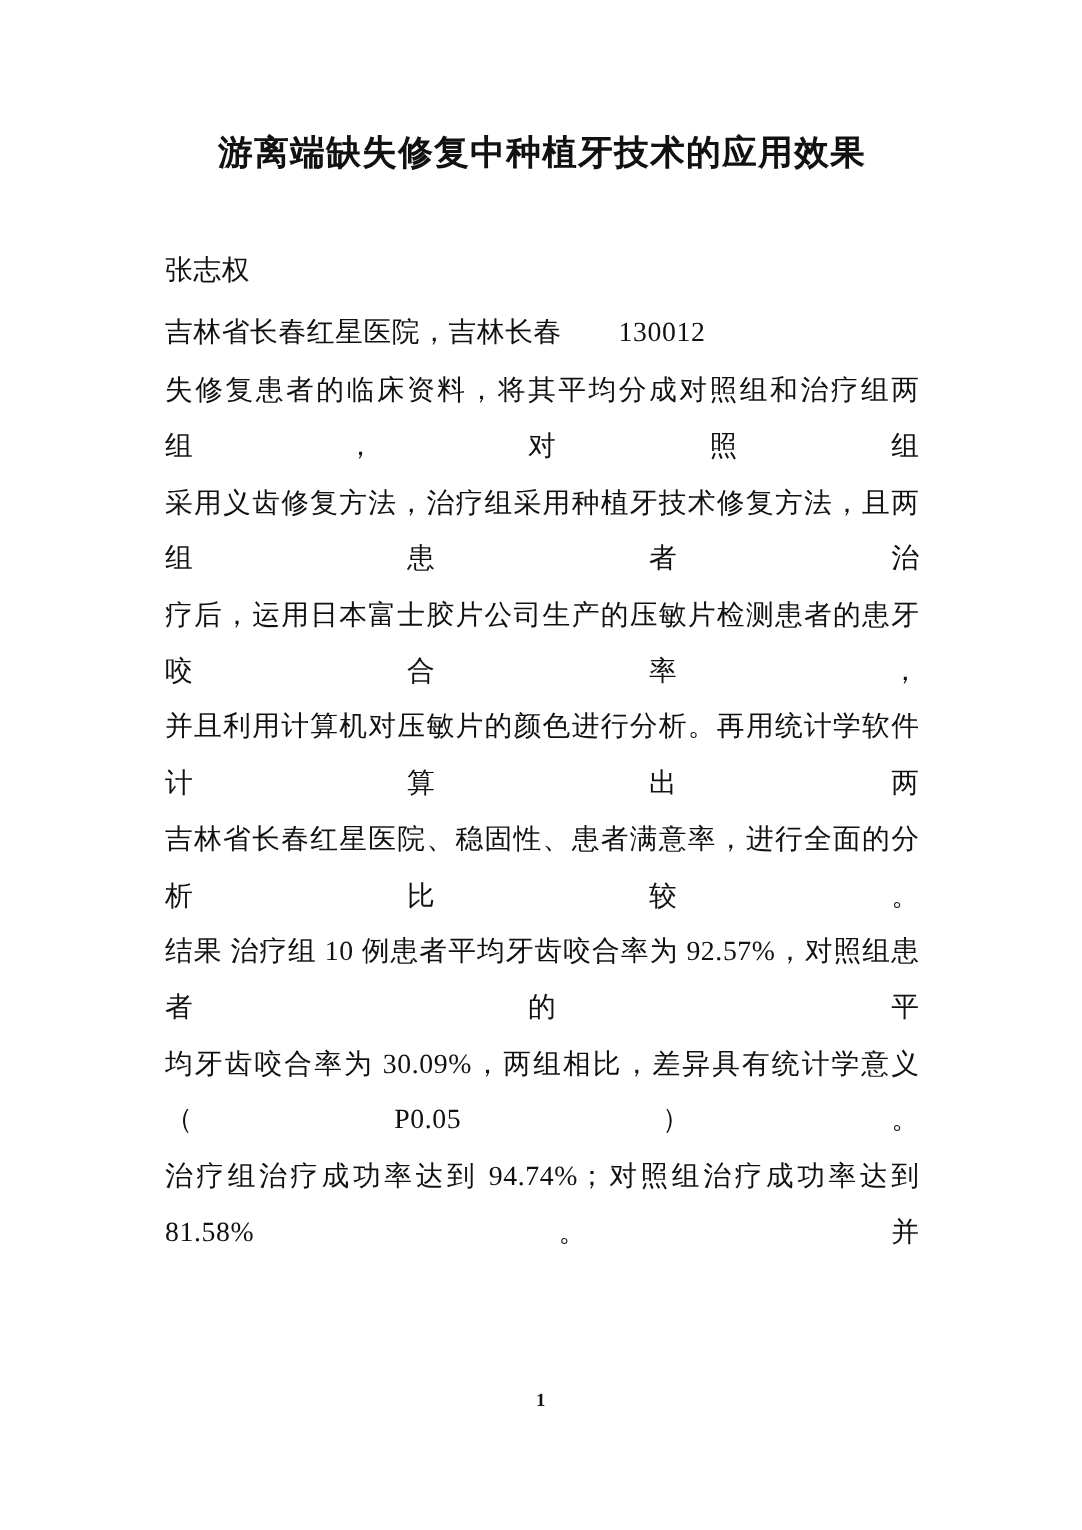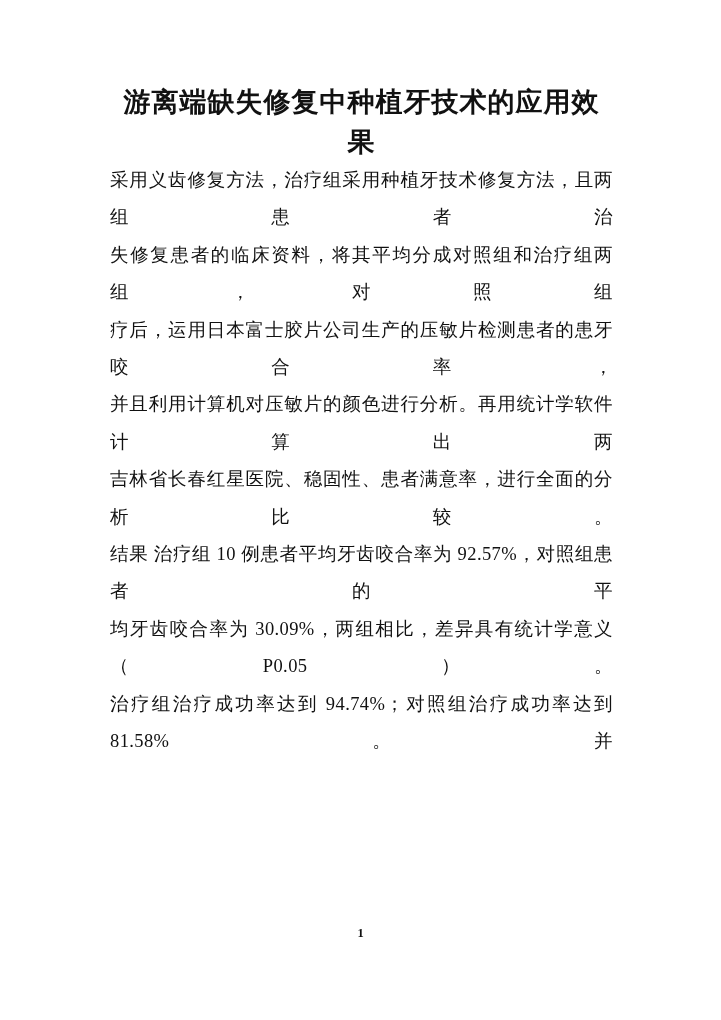--- a/index.html
+++ b/index.html
@@ -17,21 +17,21 @@
   }
   .page {
     position: absolute;
     inset: 0;
     box-sizing: border-box;
     padding: 82px 108px 0 110px;
     background: #ffffff;
   }
   .title {
     margin: 0;
-    font-size: 27px;
+    font-size: 23px;
     line-height: 40px;
     font-weight: 700;
     text-align: center;
     letter-spacing: 1px;
   }
   .title-line { display: block; }
   .byline { margin-top: 39px; }
   .byline .doc-line { line-height: 41px; }
   .doc-line {
     font-size: 18.5px;
@@ -58,24 +58,28 @@
 </style>
 </head>
 <body>
 
 <div class="page">
 
   <h1 class="title">
     <span class="title-line">游离端缺失修复中种植牙技术的应用效果</span>
   </h1>
 
+  <div class="byline">
+    <div class="doc-line">张志权</div>
+    <div class="doc-line">吉林省长春红星医院，吉林长春　　130012</div>
+  </div>
 
   <div class="abstract">
+    <div class="doc-line fill">失修复患者的临床资料，将其平均分成对照组和治疗组两组，对照组</div>
     <div class="doc-line fill">采用义齿修复方法，治疗组采用种植牙技术修复方法，且两组患者治</div>
-    <div class="doc-line fill">失修复患者的临床资料，将其平均分成对照组和治疗组两组，对照组</div>
     <div class="doc-line fill">疗后，运用日本富士胶片公司生产的压敏片检测患者的患牙咬合率，</div>
     <div class="doc-line fill">并且利用计算机对压敏片的颜色进行分析。再用统计学软件计算出两</div>
     <div class="doc-line fill">吉林省长春红星医院、稳固性、患者满意率，进行全面的分析比较。</div>
     <div class="doc-line fill">结果 治疗组 10 例患者平均牙齿咬合率为 92.57%，对照组患者的平</div>
     <div class="doc-line fill">均牙齿咬合率为 30.09%，两组相比，差异具有统计学意义（P0.05）。</div>
     <div class="doc-line fill">治疗组治疗成功率达到 94.74%；对照组治疗成功率达到 81.58%。并</div>
 
   </div>
 
   <div class="pagenum">1</div>

